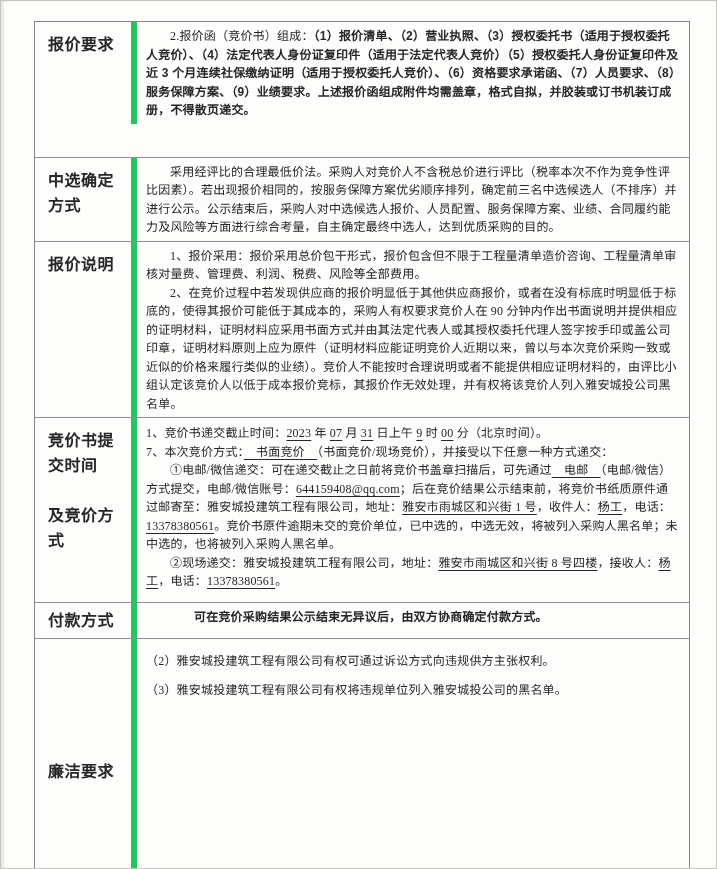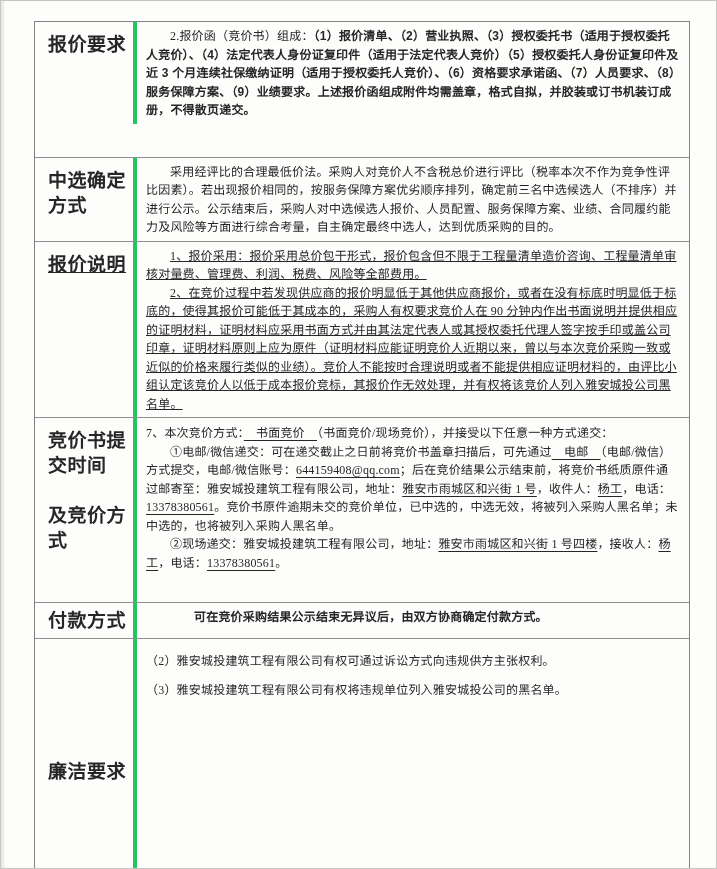--- a/index.html
+++ b/index.html
@@ -32,25 +32,25 @@
     display: flex;
     box-sizing: border-box;
   }
   .row + .row {
     border-top: 1px solid #8f8f8f;
   }
   .label-cell {
     flex: 0 0 102px;
     width: 102px;
     box-sizing: border-box;
-    border-right: 4px solid #22c55e;
+    border-right: 6px solid #22c55e;
     padding: 10px 4px 6px 13px;
     font-family: "Liberation Sans", sans-serif;
     font-weight: 700;
-    font-size: 19px;
+    font-size: 16px;
     line-height: 25px;
     white-space: pre-line;
     letter-spacing: 0.5px;
   }
   .content-cell {
     flex: 1 1 auto;
     box-sizing: border-box;
     padding: 5px 9px 4px 9px;
     font-size: 12px;
     line-height: 18.5px;
@@ -62,21 +62,21 @@
     text-decoration: underline;
     text-underline-offset: 3px;
   }
   .b {
     font-family: "Liberation Sans", sans-serif;
     font-weight: 700;
   }
   
   .row:nth-child(1) { min-height: 98px; }
   .row:nth-child(2) { min-height: 82px; margin-top: 33px; }
-  .row:nth-child(3) { min-height: 165px; text-decoration: underline; }
+  .row:nth-child(3) { min-height: 165px; }
   .row:nth-child(4) { min-height: 185px; }
   .row:nth-child(5) { min-height: 36px; gap: 48px; }
   .row:nth-child(6) { min-height: 266px; }
   .row:nth-child(5) .label-cell,
   .row:nth-child(6) .label-cell {
     display: flex;
     align-items: center;
     padding-top: 0;
     padding-bottom: 0;
   }
@@ -110,23 +110,24 @@
         <div class="content-cell">
           <div class="para indent"><span>1、报价采用：报价采用总价包干形式，报价包含但不限于工程量清单造价咨询、工程量清单审核对量费、管理费、利润、税费、风险等全部费用。</span></div>
           <div class="para indent"><span>2、在竞价过程中若发现供应商的报价明显低于其他供应商报价，或者在没有标底时明显低于标底的，使得其报价可能低于其成本的，采购人有权要求竞价人在 90 分钟内作出书面说明并提供相应的证明材料，证明材料应采用书面方式并由其法定代表人或其授权委托代理人签字按手印或盖公司印章，证明材料原则上应为原件（证明材料应能证明竞价人近期以来，曾以与本次竞价采购一致或近似的价格来履行类似的业绩）。竞价人不能按时合理说明或者不能提供相应证明材料的，由评比小组认定该竞价人以低于成本报价竞标，其报价作无效处理，并有权将该竞价人列入雅安城投公司黑名单。</span></div>
         </div>
       </div>
       <div class="row">
         <div class="label-cell">竞价书提交时间
 
 及竞价方式</div>
         <div class="content-cell">
+          <div class="para"><span>1、竞价书递交截止时间：</span><span class="u">2023</span><span> 年 </span><span class="u">07</span><span> 月 </span><span class="u">31</span><span> 日上午 </span><span class="u">9</span><span> 时 </span><span class="u">00</span><span> 分（北京时间）。</span></div>
           <div class="para"><span>7、本次竞价方式：</span><span class="u">　书面竞价　</span><span>（书面竞价/现场竞价），并接受以下任意一种方式递交：</span></div>
           <div class="para indent"><span>①电邮/微信递交：可在递交截止之日前将竞价书盖章扫描后，可先通过</span><span class="u">　电邮　</span><span>（电邮/微信）方式提交，电邮/微信账号：</span><span class="u">644159408@qq.com</span><span>；后在竞价结果公示结束前，将竞价书纸质原件通过邮寄至：雅安城投建筑工程有限公司，地址：</span><span class="u">雅安市雨城区和兴街 1 号</span><span>，收件人：</span><span class="u">杨工</span><span>，电话：</span><span class="u">13378380561</span><span>。竞价书原件逾期未交的竞价单位，已中选的，中选无效，将被列入采购人黑名单；未中选的，也将被列入采购人黑名单。</span></div>
-          <div class="para indent"><span>②现场递交：雅安城投建筑工程有限公司，地址：</span><span class="u">雅安市雨城区和兴街 1 号四楼</span><span>，接收人：</span><span class="u">杨工</span><span>，电话：</span><span class="u">13378380561</span><span>。</span></div>
+          <div class="para indent"><span>②现场递交：雅安城投建筑工程有限公司，地址：</span><span class="u">雅安市雨城区和兴街 8 号四楼</span><span>，接收人：</span><span class="u">杨工</span><span>，电话：</span><span class="u">13378380561</span><span>。</span></div>
         </div>
       </div>
       <div class="row">
         <div class="label-cell">付款方式</div>
         <div class="content-cell">
           <div class="para"><span class="b">可在竞价采购结果公示结束无异议后，由双方协商确定付款方式。</span></div>
         </div>
       </div>
       <div class="row">
         <div class="label-cell">廉洁要求</div>

